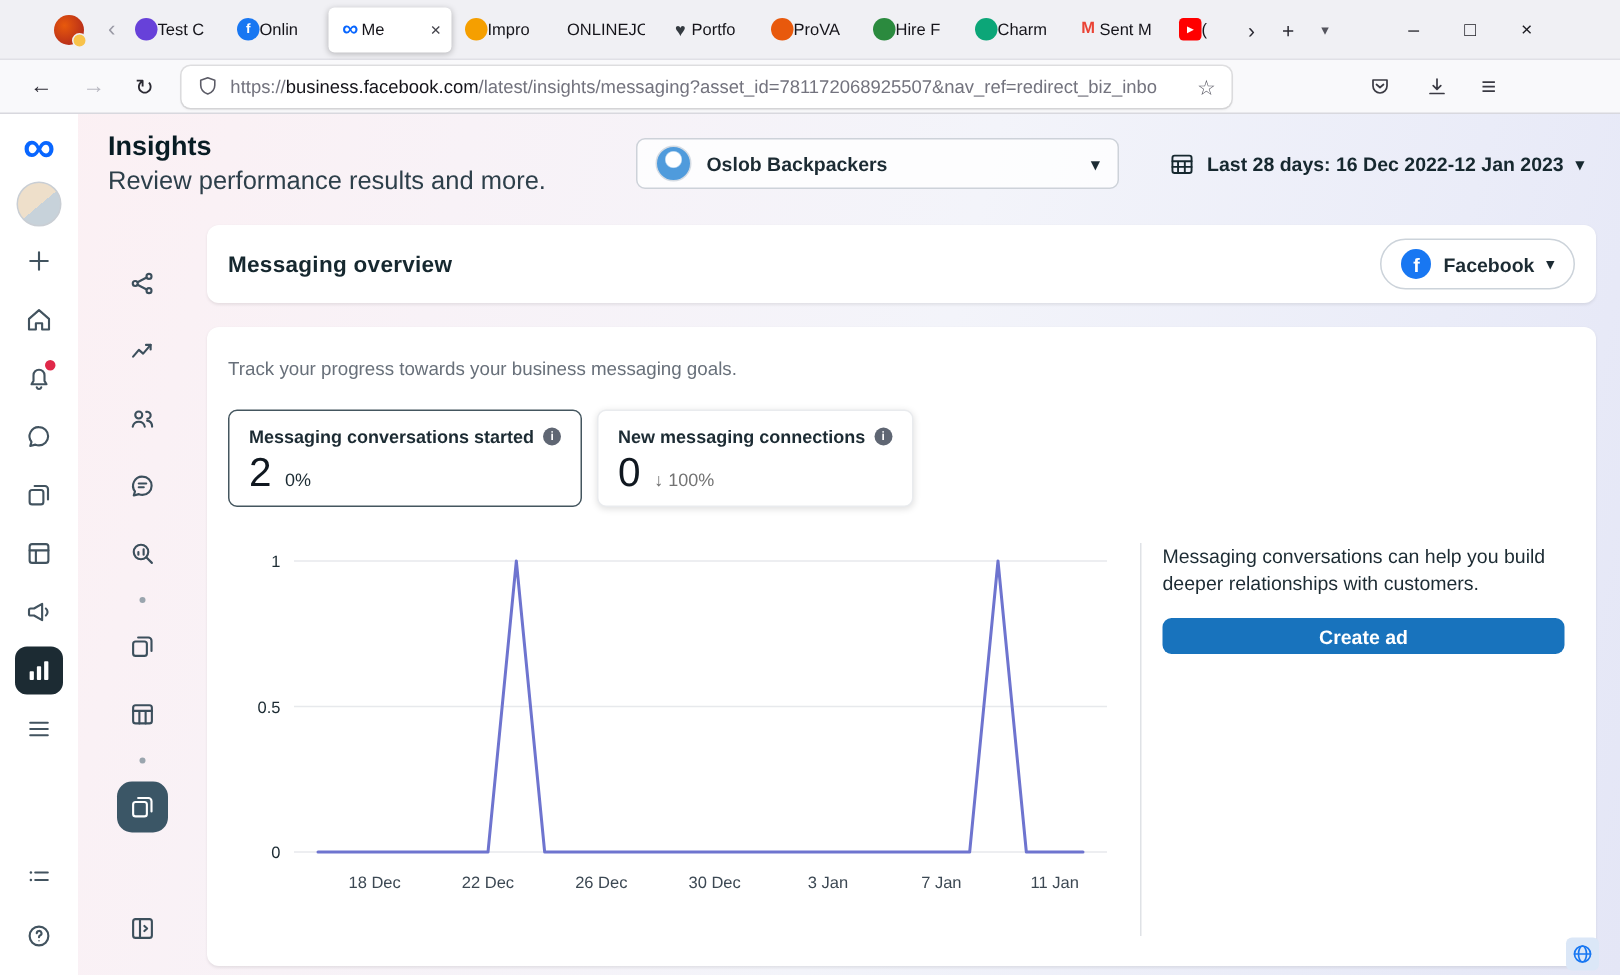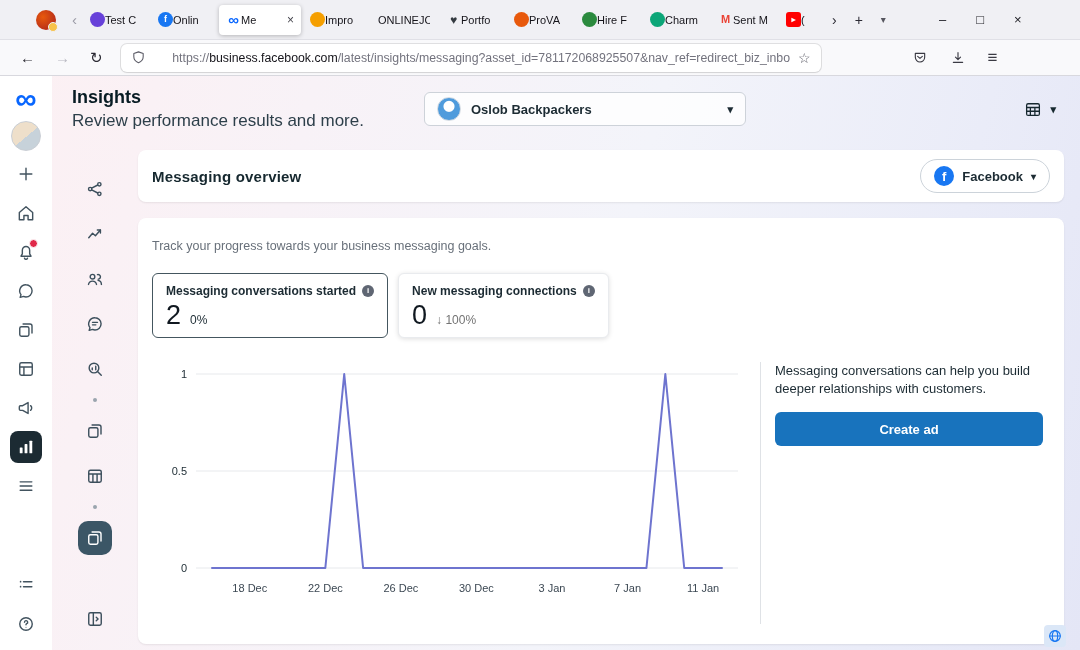--- a/index.html
+++ b/index.html
@@ -24,21 +24,21 @@
   .tb-btn.small { font-size:10px; color:#55555e; }
   .win-controls { display:flex; align-items:center; gap:30px; margin-left:44px; margin-right:12px; color:#1b1b21; }
   .win-controls span { font-size:13px; }
 
   
   .navbar { height:36px; background:#f9f9fb; border-bottom:1px solid #d8d8de; display:flex; align-items:center; padding:0 10px; flex:none; }
   .nav-btn { font-size:15px; color:#2b2a33; padding:0 10px; }
   .nav-btn.dim { color:#b8b8c1; }
   .urlbar { flex:1; max-width:700px; height:28px; background:#fff; border-radius:6px; box-shadow:0 0 0 1px rgba(0,0,0,.1), 0 1px 2px rgba(0,0,0,.06); display:flex; align-items:center; padding:0 10px; gap:8px; margin:0 8px; }
   .shield-ic svg { width:15px; height:15px; display:block; color:#5b5b66; }
-  .url { font-size:12.3px; white-space:nowrap; overflow:hidden; flex:1;text-align:right; }
+  .url { font-size:12.3px; white-space:nowrap; overflow:hidden; flex:1; }
   .url .scheme, .url .path { color:#73737e; }
   .url .host { color:#15141a; }
   .star { color:#5b5b66; font-size:14px; }
   .nav-right { display:flex; align-items:center; gap:4px; margin-left:74px; color:#3a3a43; }
   .nav-ic { padding:0 9px; display:flex; align-items:center; }
   .nav-ic svg { width:16px; height:16px; color:#3a3a43; }
   .menu-glyph { font-size:17px; }
 
   
   .page { flex:1; display:flex; position:relative; background:linear-gradient(103deg,#fcf0f3 0%, #f8f2f7 26%, #f3f4fa 55%, #eaecf8 82%, #e4e6f6 100%); }
@@ -95,21 +95,21 @@
   .value-row { display:flex; align-items:flex-end; gap:9px; margin-top:4px; }
   .m-value { font-size:27px; color:#101820; line-height:1; }
   .m-delta { font-size:12px; color:#1c2b33; padding-bottom:2px; }
   .m-delta.neg { color:#737373; }
 
   .chart-row { display:flex; margin-top:22px; flex:1; min-height:0; }
   .chart { width:596px; flex:none; }
   .vdiv { width:1px; background:#dfe2e6; margin:2px 14px 8px 12px; }
   .promo { width:268px; flex:none; padding-top:2px; }
   .promo p { font-size:13px; color:#1c2b33; line-height:1.4; }
-  .create-ad { margin-top:14px; width:100%; height:34px; background:#1873bd; color:#fff; border:none; border-radius:6px; font-size:13px; font-weight:700; font-family:"Liberation Sans", sans-serif; }
+  .create-ad { margin-top:14px; width:100%; height:24px; background:#1873bd; color:#fff; border:none; border-radius:6px; font-size:13px; font-weight:700; font-family:"Liberation Sans", sans-serif; }
 
   .globe-btn { position:absolute; right:14px; bottom:3px; width:22px; height:22px; border-radius:4px; background:#dbe7f7; display:flex; align-items:center; justify-content:center; }
   .globe-btn svg { width:16px; height:16px; color:#1877f2; }
 
   svg.line-ic { fill:none; stroke:currentColor; stroke-width:1.7; stroke-linecap:round; stroke-linejoin:round; }
 </style>
 </head>
 <body>
 
 <div class="screen">
@@ -288,20 +288,21 @@
         <div class="biz-select">
           <span class="biz-avatar"></span>
           <span>Oslob Backpackers</span>
           <span class="biz-caret">▾</span>
         </div>
         <div class="date-range">
           <svg class="line-ic" viewBox="0 0 24 24">
               <rect x="3.5" y="5" width="17" height="15.5" rx="2"></rect>
               <path d="M3.5 10h17M8.5 10v10.5M14.5 10v10.5M3.5 15h17"></path>
             </svg>
+          <span>Last 28 days: 16 Dec 2022-12 Jan 2023</span>
           <span class="dr-caret">▾</span>
         </div>
       </div>
 
       <div class="body-row">
 
         <nav class="rail2">
           <span class="r2ic">
             <svg class="line-ic" viewBox="0 0 24 24">
                 <circle cx="6.2" cy="12" r="2"></circle>

